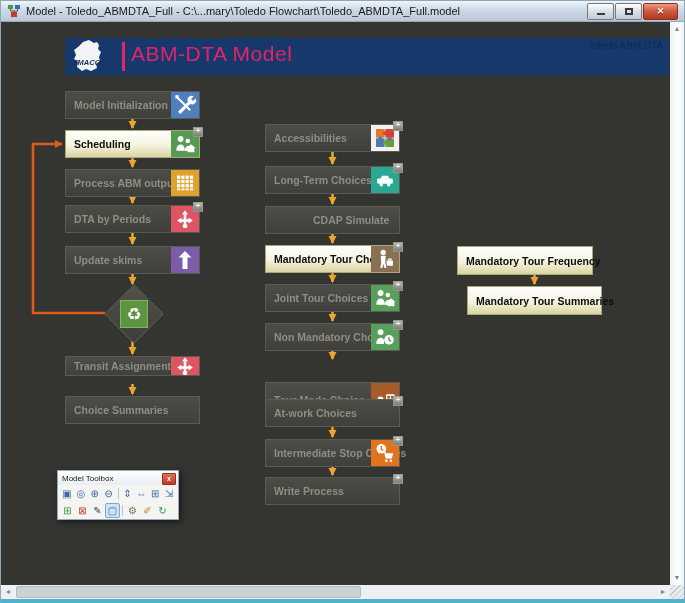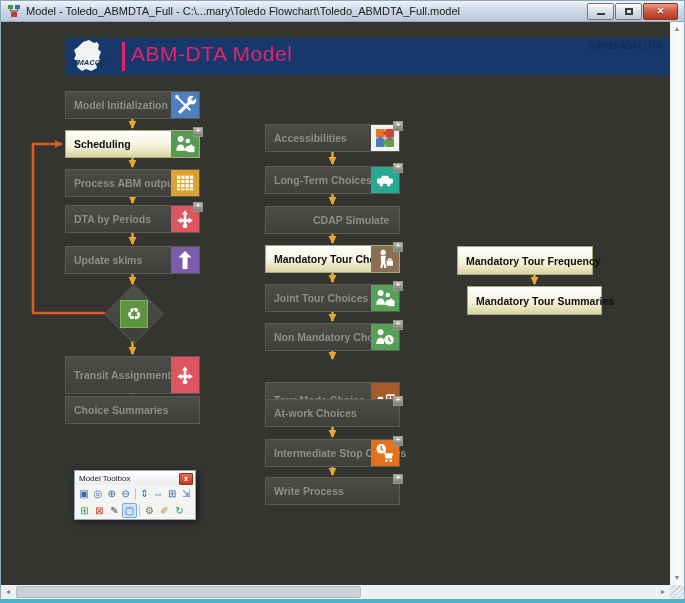--- a/index.html
+++ b/index.html
@@ -22,21 +22,21 @@
   #connections{position:absolute;left:0;top:0;z-index:2;pointer-events:none;}
   
   .node{position:absolute;box-sizing:border-box;background:linear-gradient(#4d4d48,#3f3f3b);border:1px solid #5b5b54;display:flex;align-items:center;padding-left:8px;font-weight:bold;font-size:10.5px;color:#8e8e85;white-space:nowrap;z-index:3;}
   .node.hl{background:linear-gradient(#ffffff,#f5f3de 55%,#d9d4a2);border-color:#a8a878;color:#0d0d0d;}
   .node .icon{position:absolute;right:0;top:0;bottom:0;width:28px;display:flex;align-items:center;justify-content:center;}
   .node .icon svg{width:24px;height:24px;}
   .expander{position:absolute;right:-4px;top:-4px;width:8px;height:8px;background:linear-gradient(#b9b9b4,#7d7d77);border:1px solid #97978f;color:#f2f2ea;font-size:8px;line-height:6px;font-weight:bold;text-align:center;z-index:4;}
   .diamond{position:absolute;left:112px;top:271px;width:40px;height:40px;transform:rotate(45deg);background:linear-gradient(135deg,#51514b,#3d3d39);border:1px solid #5c5c55;z-index:3;}
   .diamond-icon{position:absolute;left:119px;top:278px;width:26px;height:26px;background:#5e9440;border:1px solid #7bb85c;display:flex;align-items:center;justify-content:center;color:#fff;font-size:17px;z-index:4;}
   
-  .toolbox{position:absolute;left:56px;top:448px;width:120px;background:#f4f4f2;border:1px solid #98a8b8;box-shadow:2px 2px 6px rgba(0,0,0,.55);z-index:6;margin-left:17px;}
+  .toolbox{position:absolute;left:56px;top:448px;width:120px;background:#f4f4f2;border:1px solid #98a8b8;box-shadow:2px 2px 6px rgba(0,0,0,.55);z-index:6;}
   .tb-head{height:13px;display:flex;align-items:center;padding:1px 2px 0 4px;background:linear-gradient(#ffffff,#e9edf2);}
   .tb-title{flex:1;font-size:8px;color:#222;}
   .tb-close{width:12px;height:10px;background:linear-gradient(#e0705c,#c03a22);border:1px solid #92301c;color:#fff;font-size:7px;line-height:9px;font-weight:bold;text-align:center;border-radius:1px;}
   .tb-row{display:flex;align-items:center;padding:1px 2px;}
   .tb-btn{width:13px;height:13px;display:flex;align-items:center;justify-content:center;font-size:10px;border:1px solid transparent;border-radius:2px;}
   .tb-btn.active{background:#cde3f7;border-color:#7da7d8;}
   .tb-sep{width:1px;height:11px;background:#c4c4c4;margin:0 2px;}
   
   .vscroll{position:absolute;left:669px;top:21px;width:14px;height:563px;background:linear-gradient(90deg,#eef1f4,#fdfdfd 60%,#eef1f4);}
   .hscroll{position:absolute;left:0;top:584px;width:669px;height:14px;background:#eef1f4;}
@@ -179,21 +179,21 @@
           <span class="expander">+</span>
         </div>
         <div class="node" style="left: 64px; top: 224px; width: 135px; height: 28px;">
           <span>Update skims</span>
           <span class="icon" style="background: rgb(123, 92, 168);">
             <svg viewBox="0 0 24 24">
               <path d="M12 3l6.5 6.5h-4V21h-5V9.5h-4z" fill="#fff"></path>
             </svg>
           </span>
         </div>
-        <div class="node" style="left: 64px; top: 334px; width: 135px; height: 38px;">
+        <div class="node" style="left: 64px; top: 334px; width: 135px; height: 20px;">
           <span>Transit Assignment</span>
           <span class="icon" style="background: rgb(220, 85, 96);">
             <svg viewBox="0 0 24 24">
               <g stroke="#fff" stroke-width="2.6" fill="none">
                 <path d="M12 21V7.5"></path>
                 <path d="M12 13.5H6"></path>
                 <path d="M12 13.5h6"></path>
               </g>
               <path d="M12 3.2l3 4.4h-6z" fill="#fff"></path>
               <path d="M4.2 13.5l4.2-3v6z" fill="#fff"></path>

